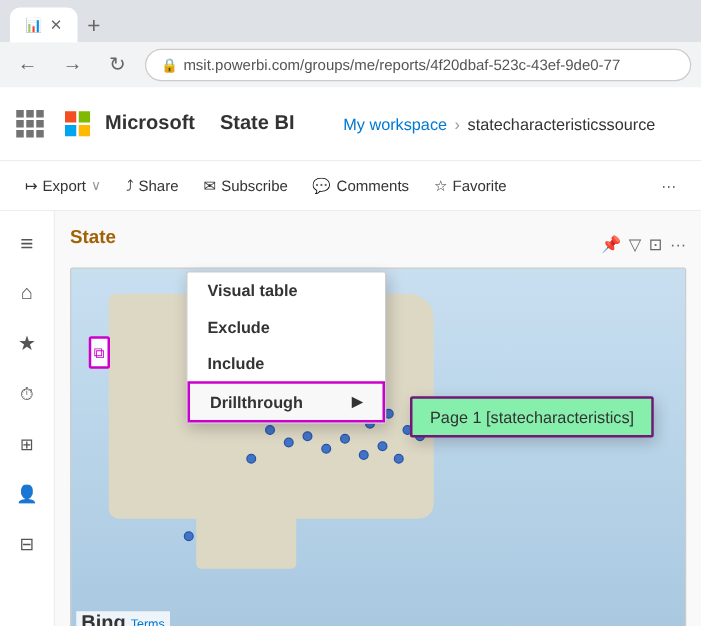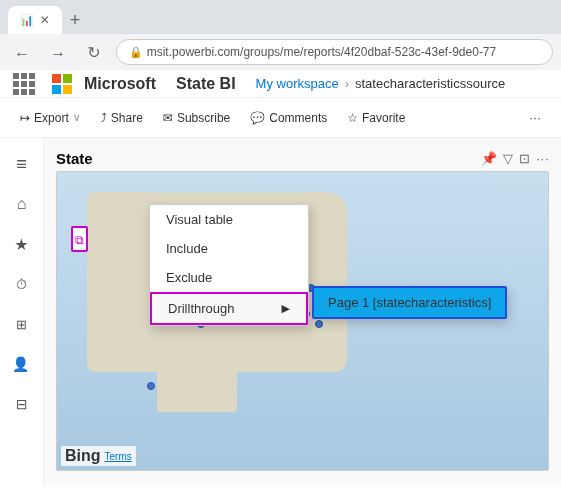--- a/index.html
+++ b/index.html
@@ -8,65 +8,65 @@
     .tab { display: flex; align-items: center; background: #fff; border-radius: 8px 8px 0 0; padding: 4px 12px; font-size: 12px; color: #333; height: 28px; max-width: 200px; gap: 6px; }
     .tab-icon { color: #333; font-size: 11px; }
     .tab-close { color: #666; font-size: 12px; cursor: pointer; }
     .new-tab { background: none; border: none; font-size: 18px; color: #666; cursor: pointer; padding: 0 8px; }
     .address-bar { display: flex; align-items: center; padding: 4px 8px; height: 36px; gap: 8px; background: #f1f3f4; }
     .nav-btn { background: none; border: none; font-size: 16px; color: #666; cursor: pointer; width: 28px; height: 28px; display: flex; align-items: center; justify-content: center; border-radius: 50%; }
     .url-bar { flex: 1; background: #fff; border: 1px solid #ccc; border-radius: 14px; padding: 4px 12px; font-size: 12px; color: #555; height: 26px; display: flex; align-items: center; }
     .url-lock { margin-right: 4px; color: #666; font-size: 11px; }
 
     
-    .app-header { display: flex; align-items: center; height: 28px; background: #fff; border-bottom: 1px solid #ededed; padding: 0 8px; gap: 12px; }
+    .app-header { display: flex; align-items: center; height: 59px; background: #fff; border-bottom: 1px solid #ededed; padding: 0 8px; gap: 12px; }
     .waffle-icon { width: 32px; height: 32px; display: flex; align-items: center; justify-content: center; cursor: pointer; }
     .waffle-grid { display: grid; grid-template-columns: repeat(3,6px); gap: 2px; }
     .waffle-dot { width: 6px; height: 6px; background: #737373; }
     .ms-logo { display: flex; gap: 2px; width: 20px; height: 20px; flex-wrap: wrap; }
     .ms-sq { width: 9px; height: 9px; }
     .powerbi-label { font-size: 16px; font-weight: 600; color: #333; margin-right: 8px; }
-    .breadcrumb { display: flex; align-items: center; gap: 6px; font-size: 13px; color: #555; }
+    .breadcrumb { display: flex; align-items: center; gap: 6px; font-size: 13px; color: #555; margin-left: 19px; }
     .breadcrumb-sep { color: #999; }
     .breadcrumb-current { color: #333; font-weight: 400; }
 
     
     .toolbar { display: flex; align-items: center; height: 40px; border-bottom: 1px solid #ededed; padding: 0 12px; gap: 4px; background: #fff; }
     .toolbar-btn { display: flex; align-items: center; gap: 4px; padding: 4px 8px; font-size: 12px; color: #333; cursor: pointer; border-radius: 3px; border: none; background: none; }
     .toolbar-sep { color: #999; font-size: 11px; }
     .toolbar-more { margin-left: auto; cursor: pointer; padding: 4px 8px; border-radius: 3px; }
 
     
     .main { display: flex; height: calc(501px - 34px - 36px - 44px - 40px); }
 
     
     .sidebar { width: 44px; background: #fff; border-right: 1px solid #ededed; display: flex; flex-direction: column; align-items: center; padding: 8px 0; gap: 4px; }
     .sidebar-btn { width: 36px; height: 36px; display: flex; align-items: center; justify-content: center; border-radius: 4px; cursor: pointer; color: #555; font-size: 16px; }
 
     
     .content { flex: 1; position: relative; overflow: hidden; background: #f9f9f9; padding: 12px; }
-    .page-title { font-size: 15px; font-weight: 600; color: #000000; margin-bottom: 0; }
+    .page-title { font-size: 15px; font-weight: 600; color: #a16207; margin-bottom: 12px; }
     .visual-header { display: flex; align-items: center; justify-content: space-between; margin-bottom: 4px; }
     .visual-icons { display: flex; gap: 6px; color: #666; font-size: 13px; }
 
     
     .map-container { position: relative; background: #b8d4e8; border: 1px solid #ccc; border-radius: 2px; height: 300px; overflow: hidden; }
     .map-bg { width: 100%; height: 100%; background: linear-gradient(180deg, #c8dff0 0%, #a8c8e0 100%); position: relative; }
     .map-land { position: absolute; background: #e8e4d8; border-radius: 4px; }
     .map-label { position: absolute; font-size: 10px; color: #666; font-weight: 600; letter-spacing: 1px; }
     .map-dot { position: absolute; width: 8px; height: 8px; background: #4472c4; border-radius: 50%; border: 1px solid #2255aa; }
     .bing-footer { position: absolute; bottom: 4px; left: 4px; display: flex; align-items: center; gap: 4px; font-size: 10px; color: #333; background: rgba(255,255,255,0.8); padding: 1px 4px; }
     .bing-logo { font-weight: 700; font-size: 16px; }
 
     
-    .context-menu { position: absolute; left: 105px; top: 66px; background: #fff; border: 1px solid #ccc; box-shadow: 2px 4px 12px rgba(0,0,0,0.2); z-index: 100; min-width: 160px; border-radius: 2px; }
+    .context-menu { position: absolute; left: 105px; top: 48px; background: #fff; border: 1px solid #ccc; box-shadow: 2px 4px 12px rgba(0,0,0,0.2); z-index: 100; min-width: 160px; border-radius: 2px; font-weight: bold; }
     .ctx-item { padding: 7px 16px; font-size: 13px; color: #333; cursor: pointer; display: flex; align-items: center; justify-content: space-between; }
 
     
-    .drillthrough-submenu { position: absolute; left: 268px; top: 148px; background: #0ea5e9; border: 2px solid #1d4ed8; box-shadow: 2px 4px 12px rgba(0,0,0,0.2); z-index: 101; min-width: 160px; border-radius: 2px; }
+    .drillthrough-submenu { position: absolute; left: 284px; top: 148px; background: #86efac; border: 2px solid #701a75; box-shadow: 2px 4px 12px rgba(0,0,0,0.2); z-index: 101; min-width: 160px; border-radius: 2px; }
     .submenu-item { padding: 7px 14px; font-size: 13px; color: #333; cursor: pointer; }
 
     
     .drillthrough-row { border: 2px solid #cc00cc; background: #fff; }
 
     
     .copy-icon-box { position: absolute; left: 14px; top: 54px; border: 2px solid #cc00cc; background: rgba(255,255,255,0.9); padding: 2px; z-index: 50; border-radius: 2px; }
   </style>
 </head>
 <body>
@@ -207,24 +207,24 @@
           <span style="color:#0078d4;cursor:pointer;text-decoration:underline;">Terms</span>
         </div>
       </div>
     </div>
 
     <div class="context-menu">
       <div class="ctx-item">
         <span>Visual table</span>
       </div>
       <div class="ctx-item">
+        <span>Exclude</span>
+      </div>
+      <div class="ctx-item">
         <span>Include</span>
-      </div>
-      <div class="ctx-item">
-        <span>Exclude</span>
       </div>
       <div class="ctx-item drillthrough-row" style="background:#f8f8f8;text-align:right;">
         <span>Drillthrough</span>
         <span style="font-size:11px;">▶</span>
       </div>
     </div>
 
     <div class="drillthrough-submenu">
       <div class="submenu-item">
         <span>Page 1 [statecharacteristics]</span>

